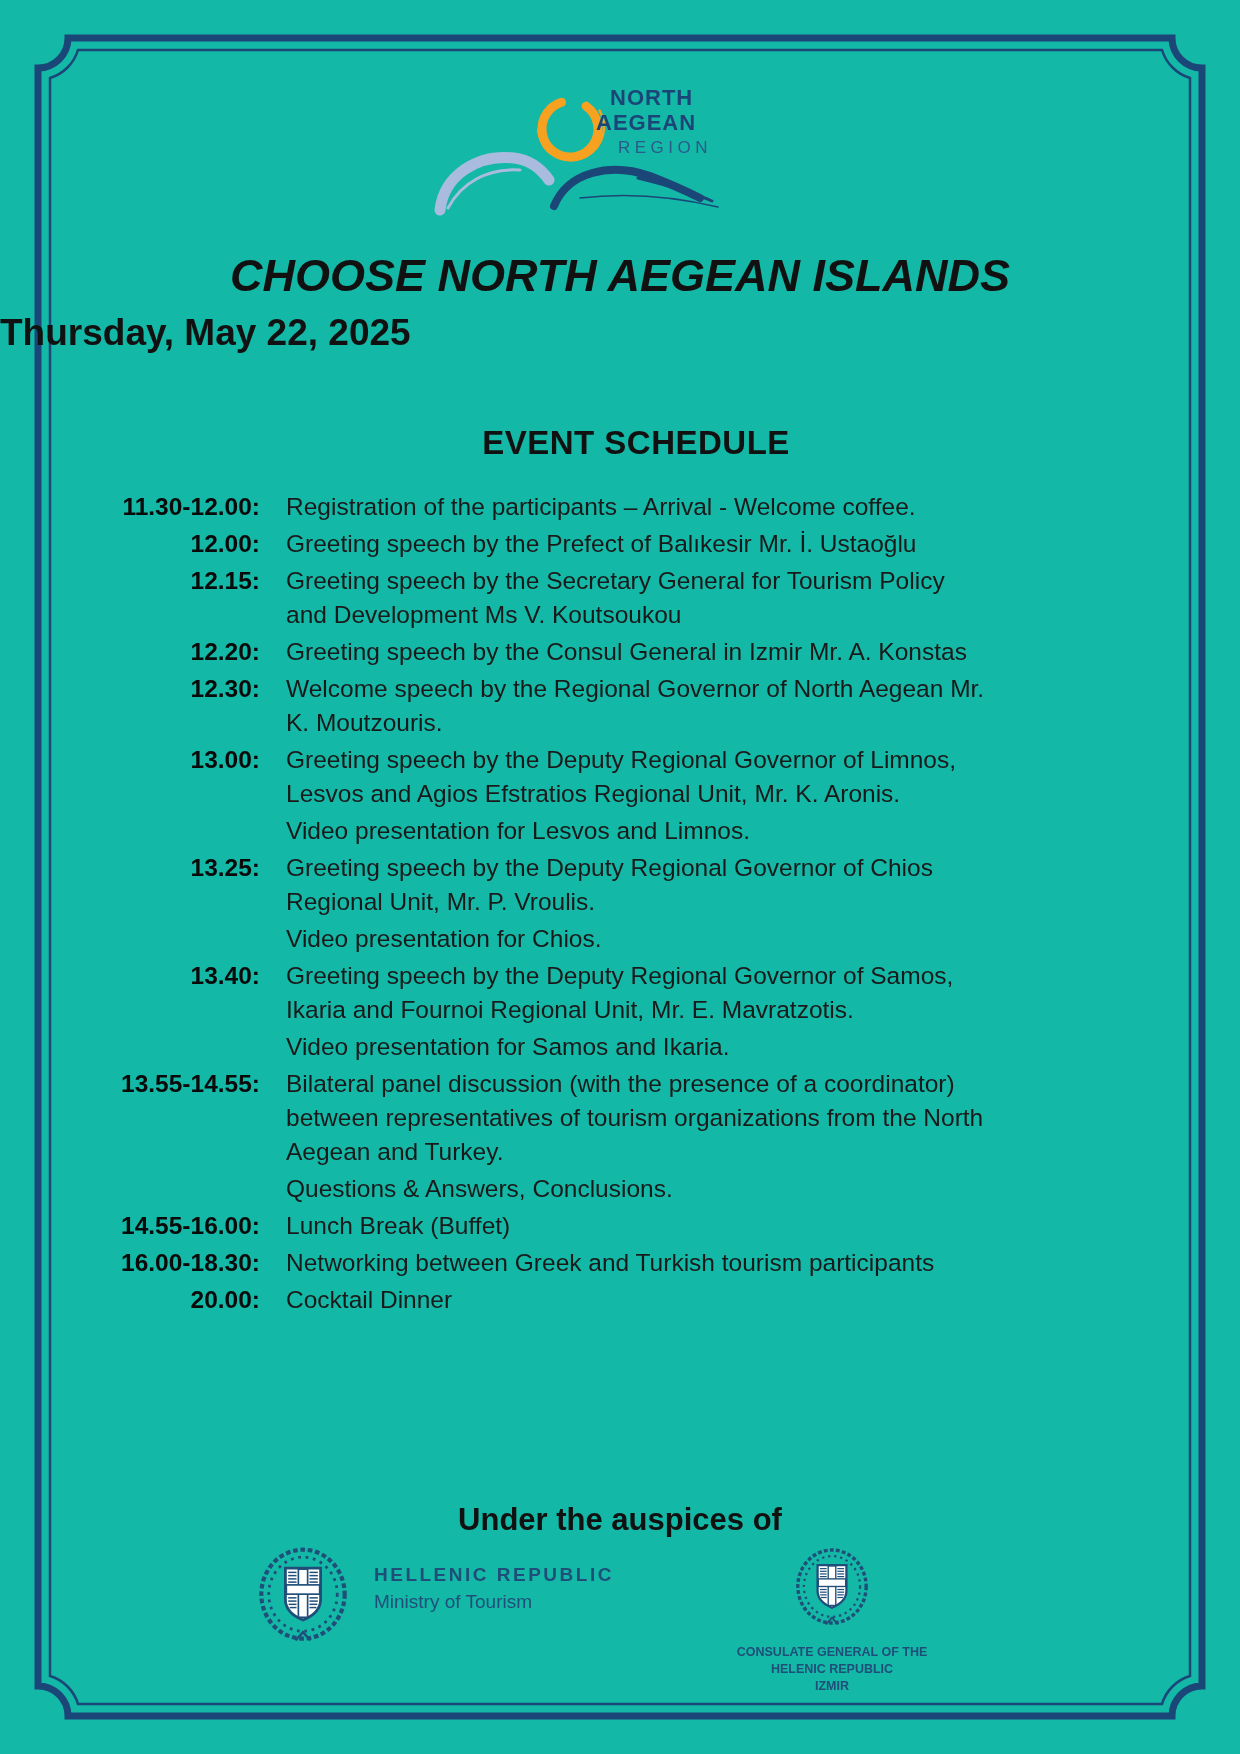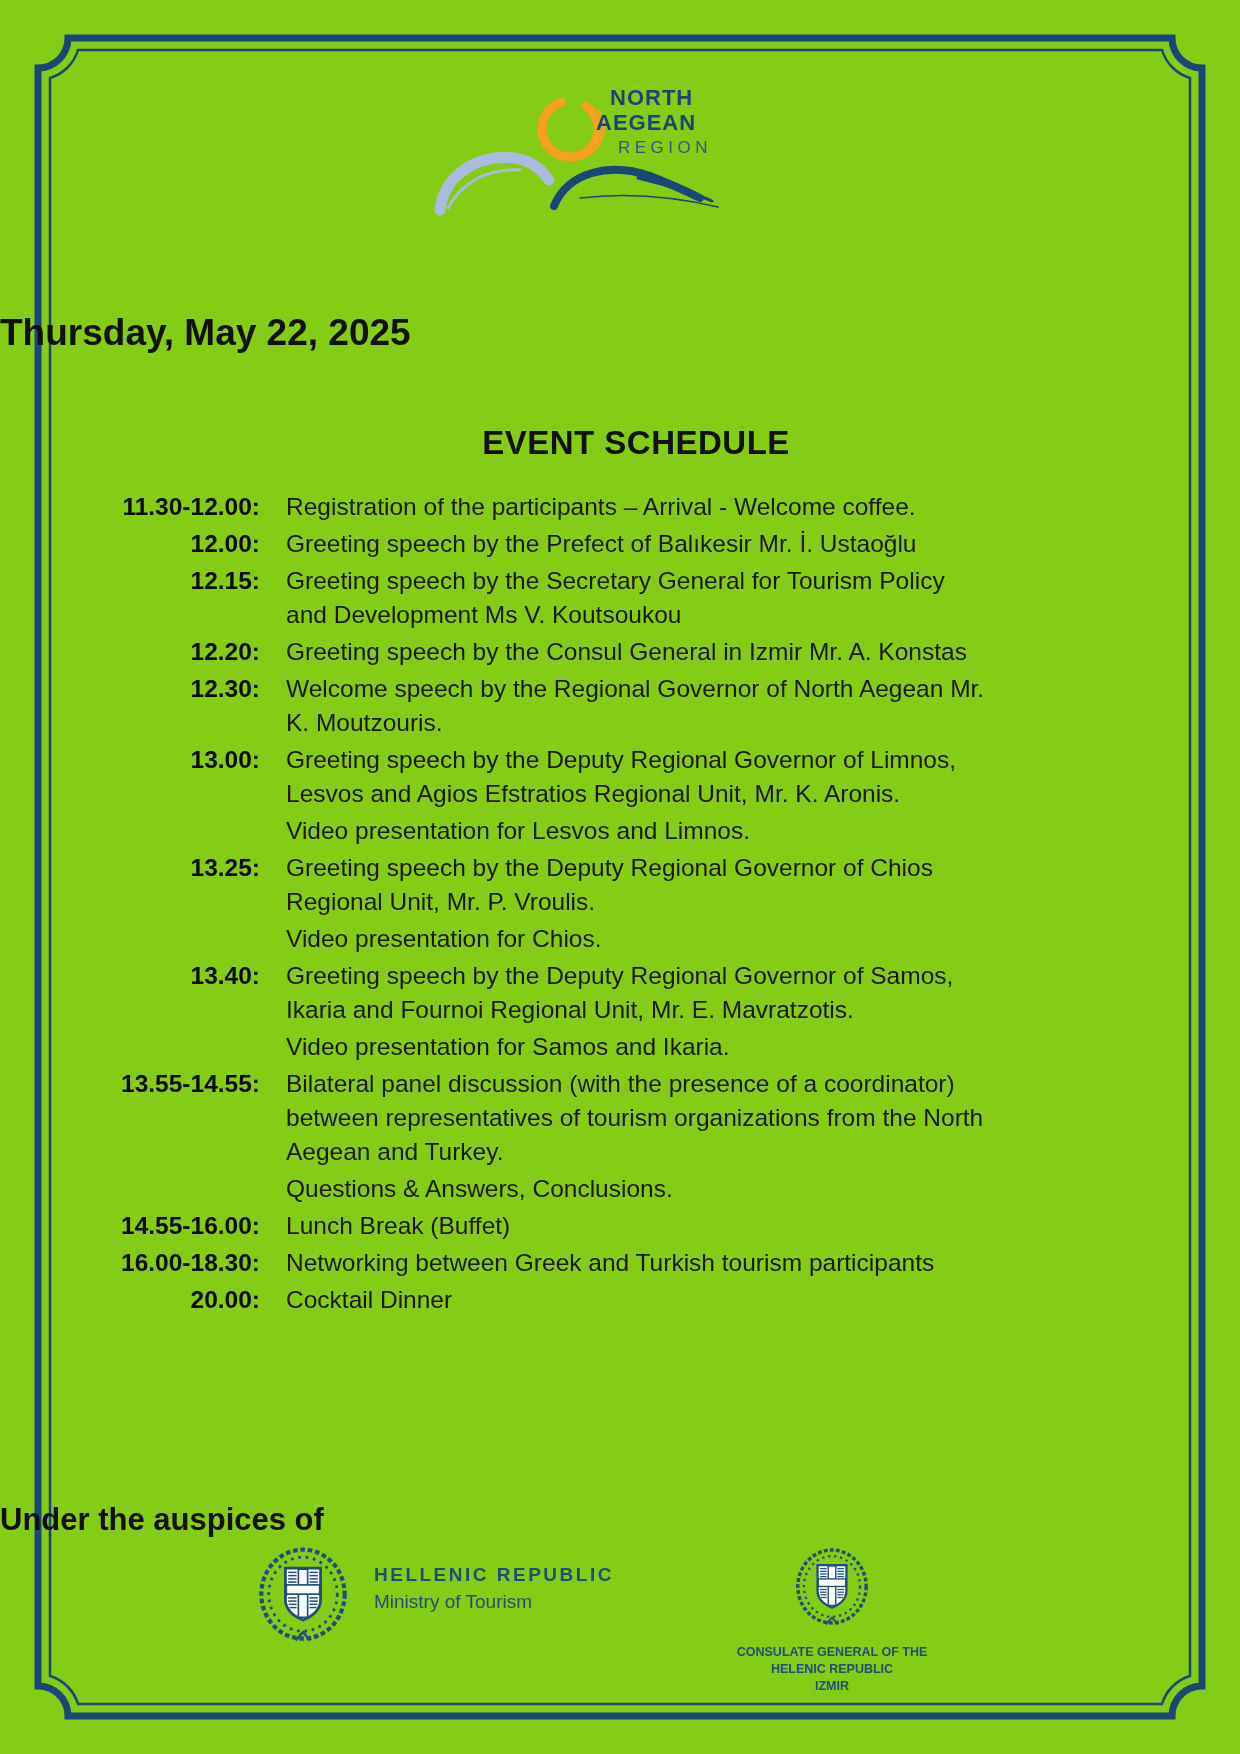--- a/index.html
+++ b/index.html
@@ -1,16 +1,16 @@
 <!DOCTYPE html>
 <html><head>
 <meta charset="utf-8">
 <style>
   html,body{margin:0;padding:0;background:#ffffff;}
-  .page{position:relative;width:1240px;height:1754px;background:#84cc16;overflow:hidden;
+  .page{position:relative;width:1240px;height:1754px;background:#14b8a6;overflow:hidden;
         font-family:"Liberation Sans", sans-serif;color:#161616;}
   svg{display:block;}
   .abs{position:absolute;}
   .frame-svg{left:0;top:0;}
 
   
   .logo-block{left:418px;top:78px;width:330px;height:142px;}
 
   
   .title{left:0;top:250px;width:1240px;text-align:center;
@@ -20,21 +20,21 @@
   .schedule-heading{left:16px;top:424px;width:1240px;text-align:center;
         font-size:33px;font-weight:bold;color:#111111;letter-spacing:0.5px;}
 
   
   .schedule{left:112px;top:490px;width:960px;font-size:24.5px;line-height:34px;}
   .row{display:flex;margin-bottom:3px;}
   .row.last{margin-top:0;align-items:center;}
   .time{width:148px;flex:0 0 148px;text-align:right;font-weight:bold;color:#0a0a0a;white-space:pre-line;}
   .desc{margin-left:26px;width:784px;white-space:pre-line;color:#1a1a1a;}
 
-  .auspices{left:0;top:1502px;width:1240px;text-align:left;
+  .auspices{left:0;top:1502px;width:1240px;text-align:center;
             font-size:31px;font-weight:bold;color:#111111;}
 
   
   .ministry-emblem{left:256px;top:1546px;}
   .ministry-text{left:374px;top:1564px;}
   .ministry-name{font-size:19px;font-weight:bold;letter-spacing:2.5px;color:#1F4E79;}
   .ministry-dept{font-size:19px;margin-top:5px;color:#1F4E79;}
 
   
   .consulate-emblem{left:794px;top:1547px;}
@@ -95,20 +95,21 @@
     <text x="200" y="75" font-size="17" fill="#2B5A8C" letter-spacing="4.5">REGION</text>
     <g fill="none" stroke-linecap="round">
       <path d="M 22 132 C 26 98 58 76 96 80 C 113 82 124 92 131 102" stroke="#A9BCDF" stroke-width="11"></path>
       <path d="M 30 130 C 44 104 70 90 102 92" stroke="#A9BCDF" stroke-width="3"></path>
       <path d="M 136 128 C 150 94 192 84 232 98 C 250 105 266 112 282 120" stroke="#1B4778" stroke-width="8"></path>
       <path d="M 220 100 C 252 108 274 114 294 123" stroke="#1B4778" stroke-width="3"></path>
       <path d="M 162 120 C 212 114 262 120 300 129" stroke="#1B4778" stroke-width="1.5"></path>
     </g>
   </svg>
 
+  <div class="abs title">CHOOSE NORTH AEGEAN ISLANDS</div>
   <div class="abs date">Thursday, May 22, 2025</div>
   <div class="abs schedule-heading">EVENT SCHEDULE</div>
 
   <div class="abs schedule">
     <div class="row">
       <div class="time">11.30-12.00:</div>
       <div class="desc">Registration of the participants – Arrival - Welcome coffee.</div>
     </div>
     <div class="row">
       <div class="time">12.00:</div>

